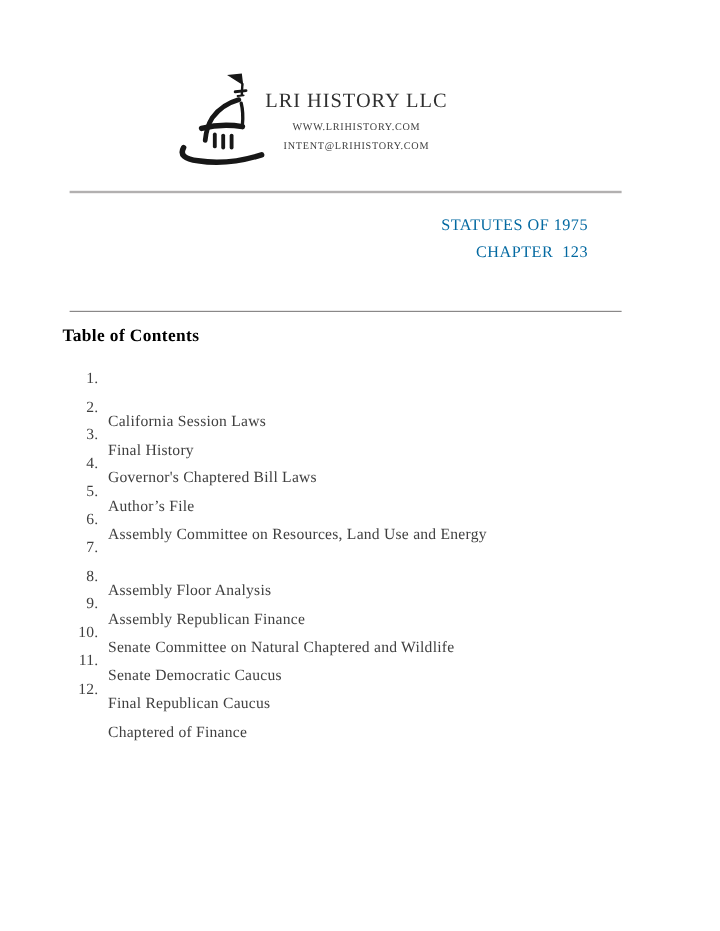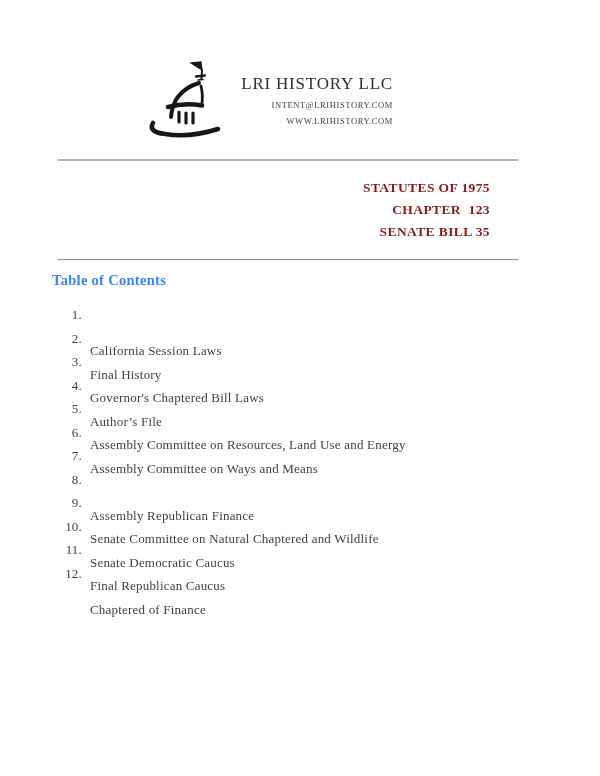--- a/index.html
+++ b/index.html
@@ -23,21 +23,21 @@
     left: 138px;
     top: 60px;
     width: 92px;
     height: 82px;
   }
   .letterhead-text {
     position: absolute;
     left: 201px;
     top: 74px;
     width: 192px;
-    text-align: right;
+    text-align: center;
   }
   .company-name {
     font-size: 17px;
     letter-spacing: 0.8px;
     color: #2f2f2f;
     line-height: 20px;
     margin-bottom: 4px;
     white-space: pre;
   }
   .contact-line {
@@ -52,38 +52,38 @@
   .rule { position: absolute; left: 58px; width: 460px; }
   .rule-top { top: 159px; height: 2px; background: #b2b0b0; }
   .rule-bottom { top: 259px; height: 1.4px; background: #8a8888; }
 
   
   .case-header {
     position: absolute;
     top: 177px;
     right: 110px;
     text-align: right;
-    font-weight: bold;
+    font-weight: normal;
     font-size: 13.5px;
     line-height: 22px;
     letter-spacing: 0.4px;
-    color: #7f1d1d;
+    color: #0369a1;
   }
   .case-header div { white-space: pre; }
 
   
   .toc-title {
     position: absolute;
     left: 52px;
     top: 272px;
     margin: 0;
     font-size: 14.5px;
     font-weight: bold;
     letter-spacing: 0.3px;
-    color: #3b82f6;
+    color: #000000;
   }
   .toc-list {
     position: absolute;
     left: 52px;
     top: 303px;
     margin: 0;
     padding: 0;
     list-style: none;
     font-size: 13px;
     color: #3f3f3f;
@@ -129,30 +129,29 @@
       <path d="M41 52 L41 62" stroke-width="3.2"></path>
       <path d="M48 53 L48 63" stroke-width="3.2"></path>
       <path d="M55 53 L55 63" stroke-width="3.2"></path>
 
       <path d="M15 63 Q10 72 27 74 Q52 78 80 69" stroke-width="4.6"></path>
     </g>
   </svg>
 
   <div class="letterhead-text">
     <div class="company-name">LRI HISTORY LLC</div>
+    <div class="contact-line">WWW.LRIHISTORY.COM</div>
     <div class="contact-line">INTENT@LRIHISTORY.COM</div>
-    <div class="contact-line">WWW.LRIHISTORY.COM</div>
   </div>
 
   <div class="rule rule-top"></div>
 
   <div class="case-header">
     <div>STATUTES OF 1975</div>
     <div>CHAPTER  123</div>
-    <div>SENATE BILL 35</div>
   </div>
 
   <div class="rule rule-bottom"></div>
 
   <h2 class="toc-title">Table of Contents</h2>
   <ol class="toc-list">
       <li class="toc-item">
         <span class="toc-num">1.</span>
         <span class="toc-label">California Session Laws</span>
       </li>
@@ -167,24 +166,24 @@
       <li class="toc-item">
         <span class="toc-num">4.</span>
         <span class="toc-label">Author’s File</span>
       </li>
       <li class="toc-item">
         <span class="toc-num">5.</span>
         <span class="toc-label">Assembly Committee on Resources, Land Use and Energy</span>
       </li>
       <li class="toc-item">
         <span class="toc-num">6.</span>
-        <span class="toc-label">Assembly Committee on Ways and Means</span>
       </li>
       <li class="toc-item">
         <span class="toc-num">7.</span>
+        <span class="toc-label">Assembly Floor Analysis</span>
       </li>
       <li class="toc-item">
         <span class="toc-num">8.</span>
         <span class="toc-label">Assembly Republican Finance</span>
       </li>
       <li class="toc-item">
         <span class="toc-num">9.</span>
         <span class="toc-label">Senate Committee on Natural Chaptered and Wildlife</span>
       </li>
       <li class="toc-item">

